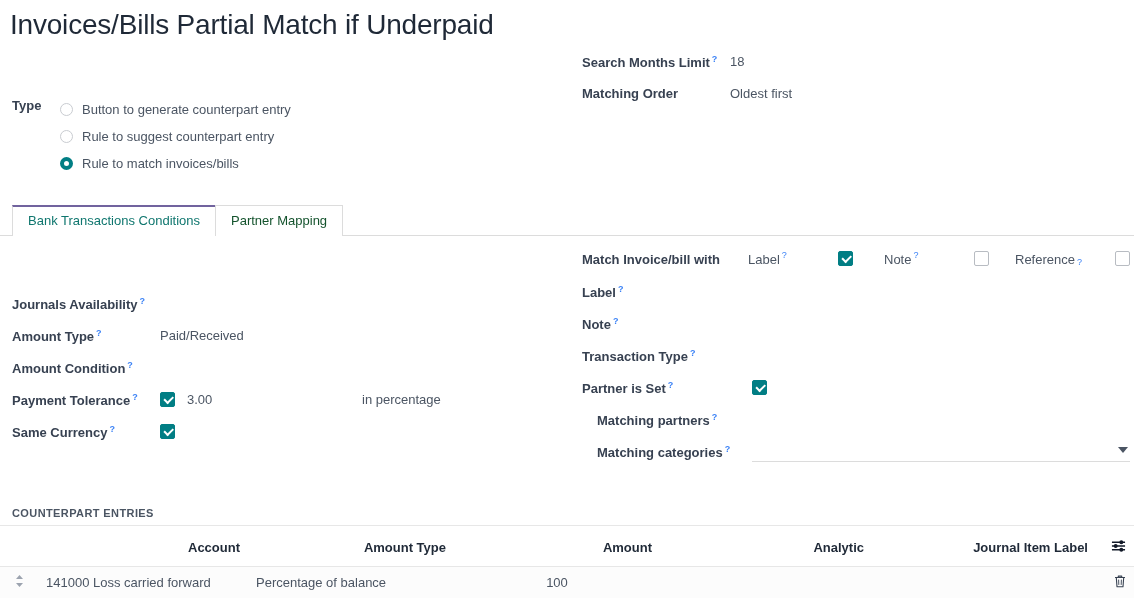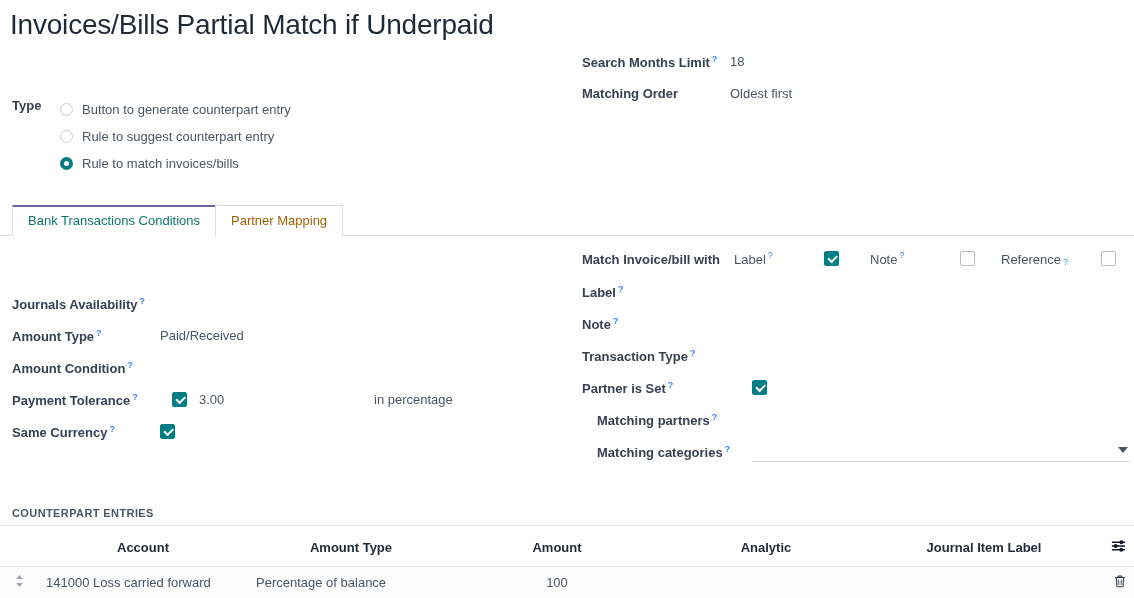--- a/index.html
+++ b/index.html
@@ -121,21 +121,21 @@
   }
   .tabs {
     display: flex;
     padding-left: 12px;
     position: relative;
     z-index: 2;
   }
   .tab {
     padding: 7px 15px 8px 15px;
     font-size: 13px;
-    color: #a16207;
+    color: #14532d;
     border: 1px solid #dcdcdc;
     border-bottom: none;
     background: #ffffff;
     cursor: pointer;
     margin-right: -1px;
     position: relative;
   }
   .tab.active {
     color: #0f766e;
     border-top: 2px solid #71639e;
@@ -181,21 +181,21 @@
   }
   .sheet-div {
     border-bottom: 1px solid #e7e7e7;
   }
   table.entries {
     width: 100%;
     border-collapse: collapse;
     font-size: 13px;
   }
   table.entries th {
-    text-align: center;
+    text-align: right;
     font-weight: bold;
     color: #1f2937;
     padding: 13px 8px 10px 8px;
     font-size: 13px;
     border-bottom: 1px solid #e7e7e7;
     white-space: nowrap;
   }
   table.entries td {
     padding: 7px 8px;
     color: #4b5563;
@@ -304,21 +304,21 @@
     </div>
 
     <div class="frow">
       <div class="flabel" style="width:148px;">
         <span>Amount Condition</span><span class="help">?</span>
       </div>
       <div class="fval"></div>
     </div>
 
     <div class="frow">
-      <div class="flabel" style="width:160px;">
+      <div class="flabel" style="width:148px;">
         <span>Payment Tolerance</span><span class="help">?</span>
       </div>
       <div style="padding-top:1px; width:27px;">
         <span class="cb on"></span>
       </div>
       <div class="fval" style="width:175px;">3.00</div>
       <div class="fval">in percentage</div>
     </div>
 
     <div class="frow">
@@ -328,21 +328,21 @@
       <div style="padding-top:1px;">
         <span class="cb on"></span>
       </div>
     </div>
 
   </div>
 
   <div class="col-right">
 
     <div class="frow">
-      <div class="flabel" style="width:152px;">
+      <div class="flabel" style="width:166px;">
         <span>Match Invoice/bill with</span>
       </div>
 
       <div style="display:flex; align-items:flex-start;">
         <div style="display:flex; align-items:flex-start; width:90px;">
           <span class="fval">Label</span>
             <span class="help">?</span>
         </div>
         <span class="cb on" style="margin-top:1px;"></span>
 

